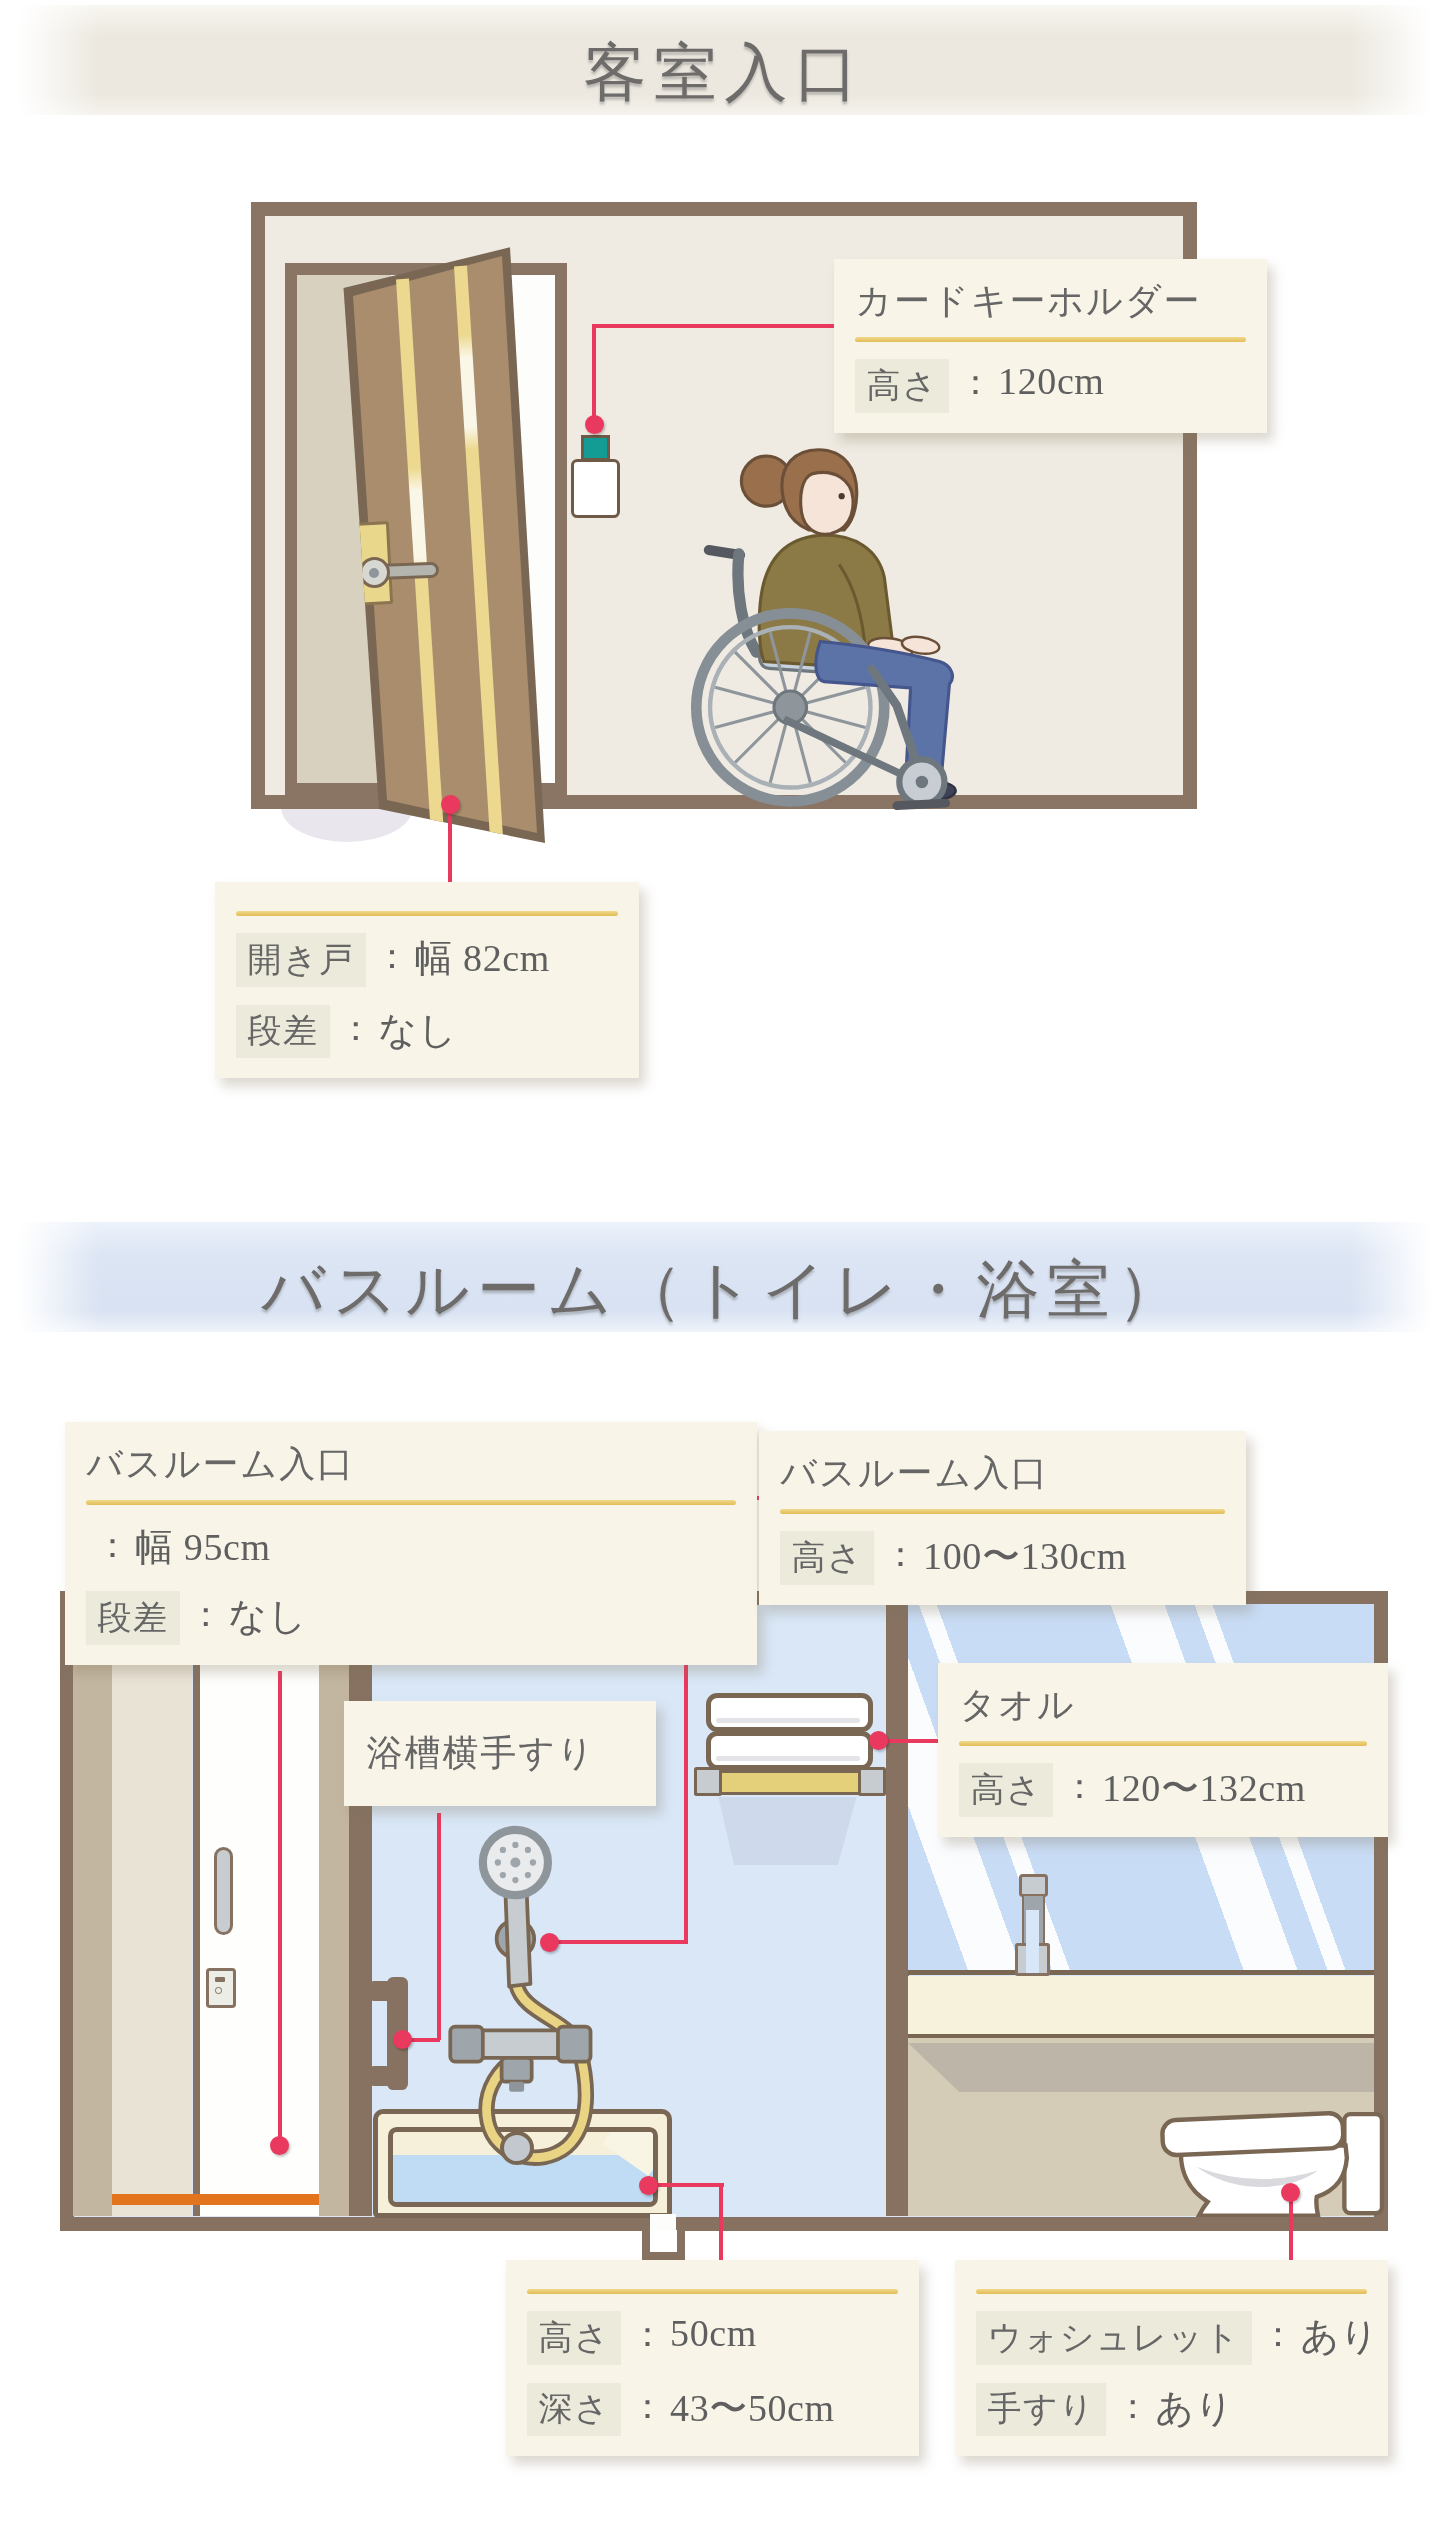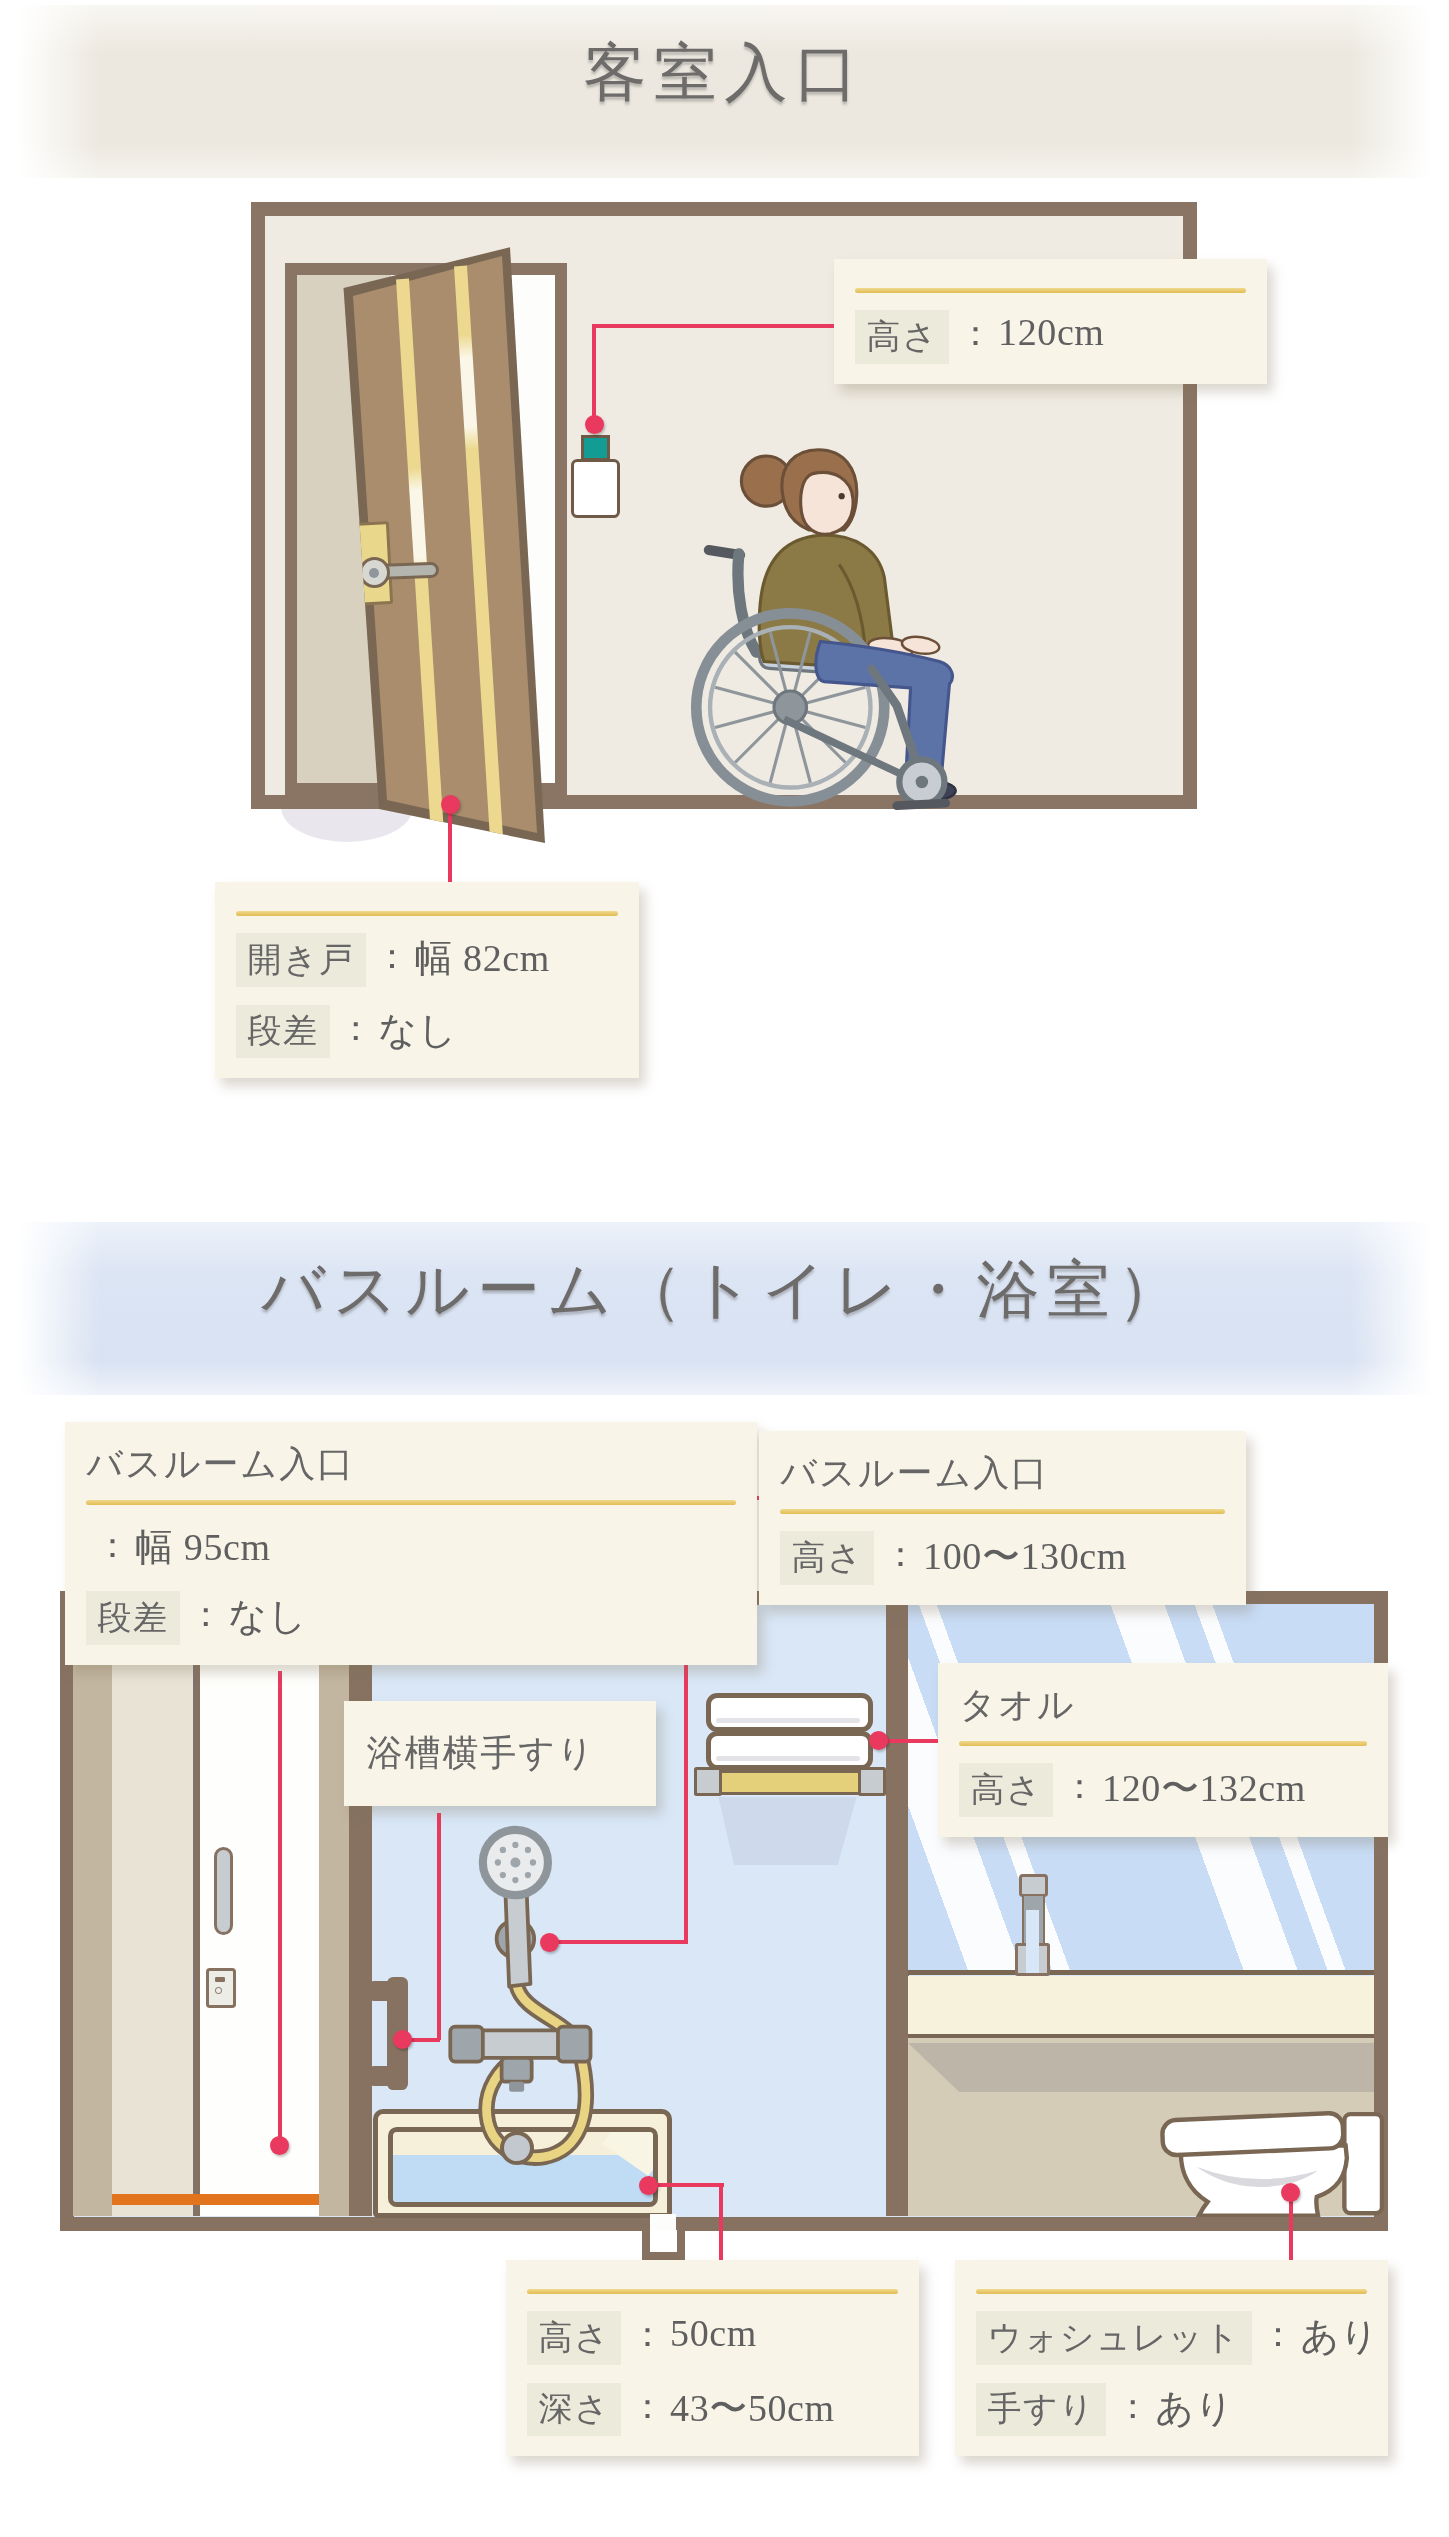--- a/index.html
+++ b/index.html
@@ -5,21 +5,21 @@
   * { box-sizing: border-box; margin: 0; padding: 0; }
   html,body { background:#ffffff; }
   body {
     width: 1449px; height: 2538px; position: relative; overflow: hidden;
     font-family: "Liberation Serif","DejaVu Serif",serif; color:#6a6a6a;
   }
   .abs { position:absolute; }
 
   
   .band {
-    position:absolute; left:17.6px; width:1414px; height:173px;
+    position:absolute; left:17.6px; width:1414px; height:110px;
     text-align:center;
   }
   .band-1 {
     background:
       linear-gradient(90deg,#ffffff 0,rgba(255,255,255,0) 82px,rgba(255,255,255,0) calc(100% - 82px),#ffffff 100%),
       linear-gradient(180deg,#f8f6f1 0%,#ece8df 28%,#ece8df 80%,#f5f3ed 100%);
   }
   .band-2 {
     background:
       linear-gradient(90deg,#ffffff 0,rgba(255,255,255,0) 82px,rgba(255,255,255,0) calc(100% - 82px),#ffffff 100%),
@@ -168,20 +168,21 @@
 <div class="keyholder-body"></div>
 
 <div class="lead" style="left:592px;top:324px;width:245px;height:4.4px;"></div>
 <div class="lead" style="left:592px;top:324px;width:4.4px;height:98px;"></div>
 <div class="lead-dot" style="left:585px;top:415px;"></div>
 
 <div class="lead" style="left:448px;top:803px;width:4.4px;height:82px;"></div>
 <div class="lead-dot" style="left:441px;top:795px;"></div>
 
 <div class="label-box" style="left:834px;top:259px;width:433px;">
+  <div class="box-title">カードキーホルダー</div>
   <div class="box-divider"></div>
   <div class="box-row">
     <span class="chip">高さ</span>
     <span class="colon">：</span>
     <span class="value">120cm</span>
   </div>
 </div>
 
 <div class="label-box" style="left:215px;top:882px;width:424px;">
   <div class="box-divider"></div>

